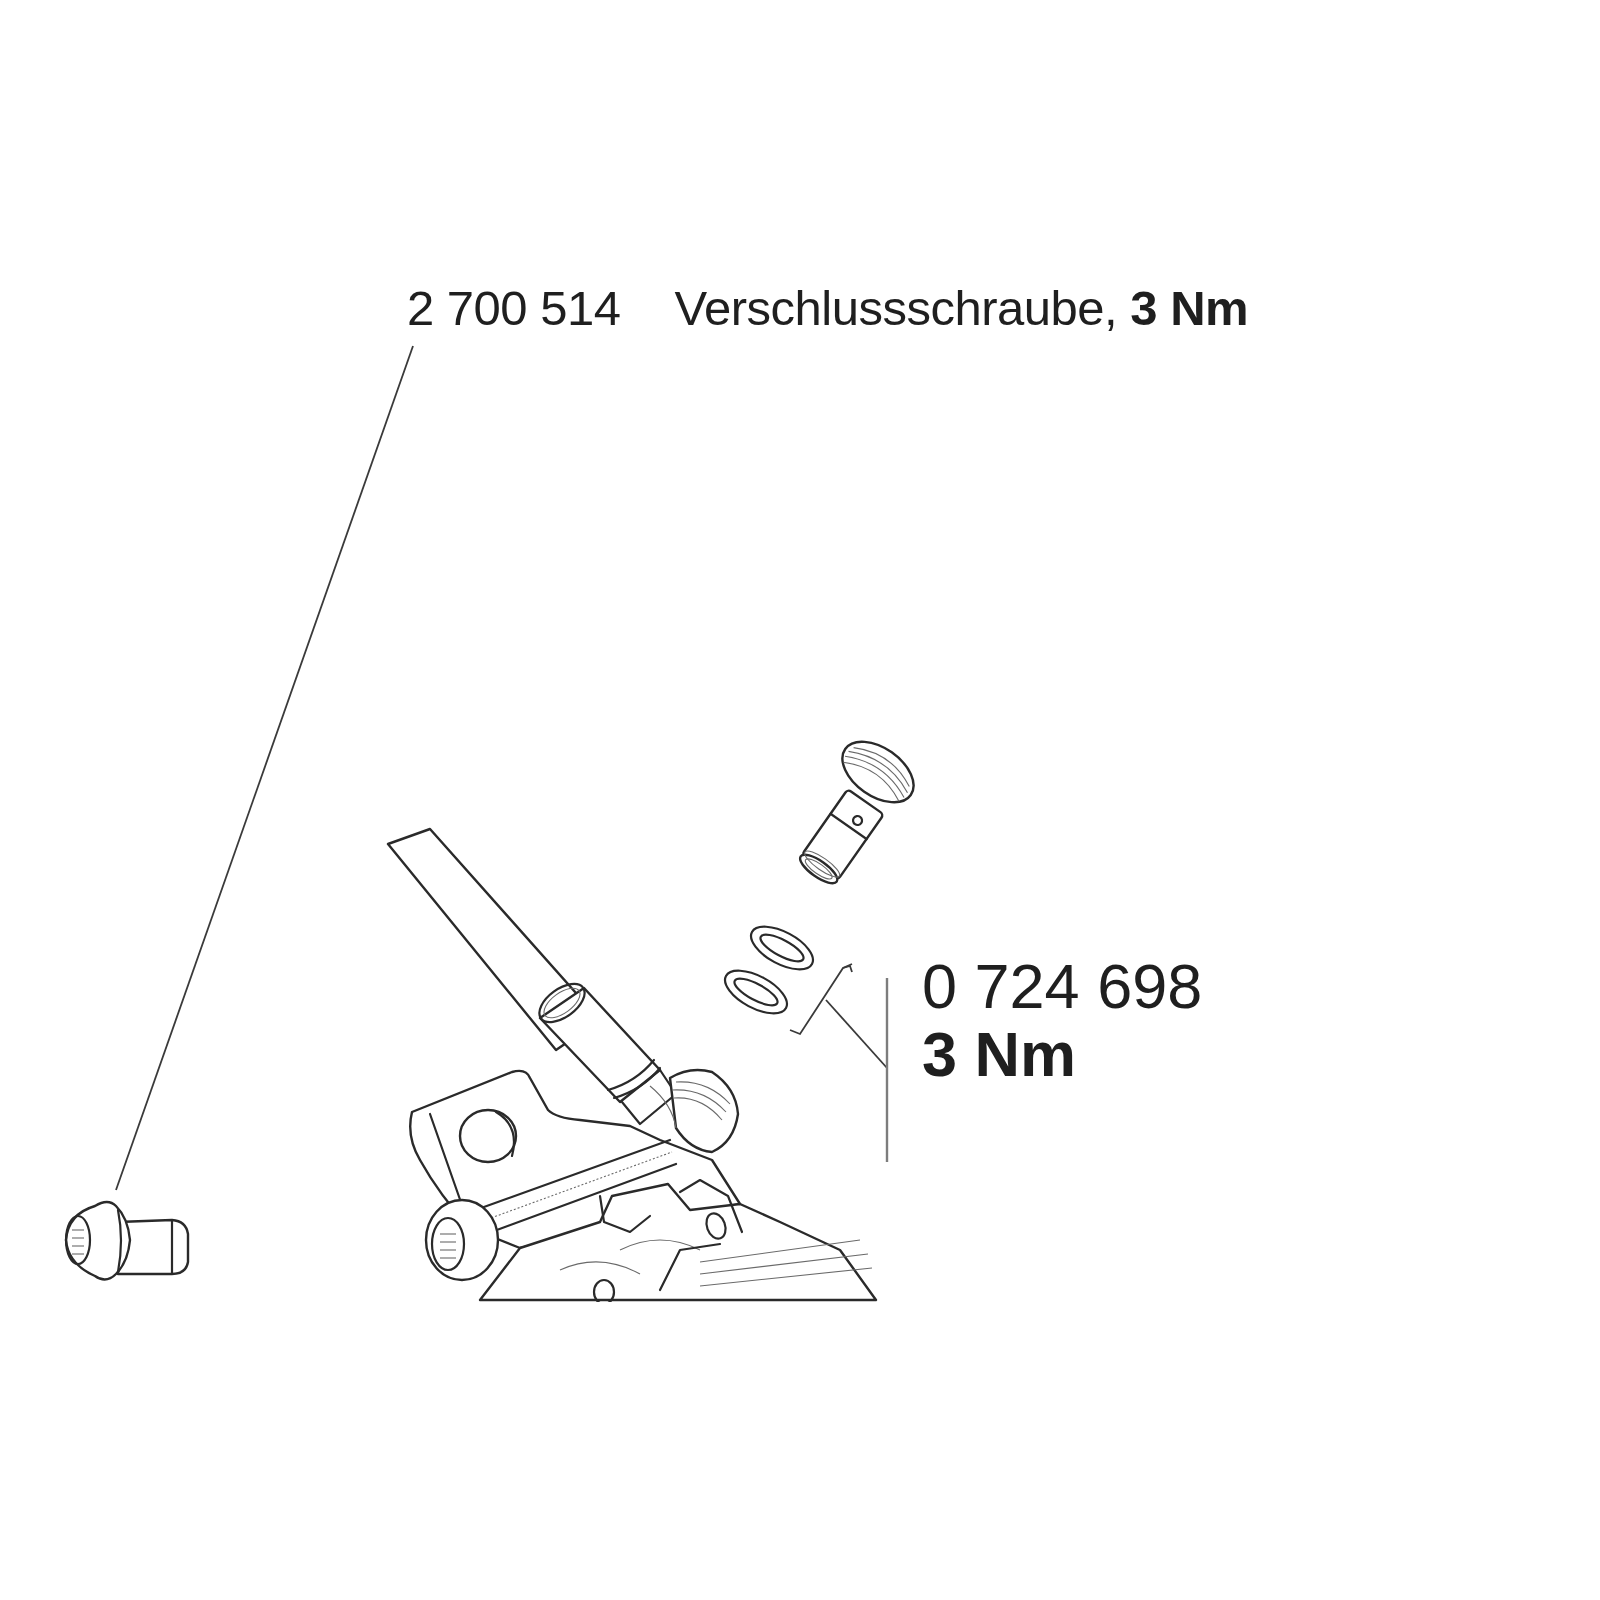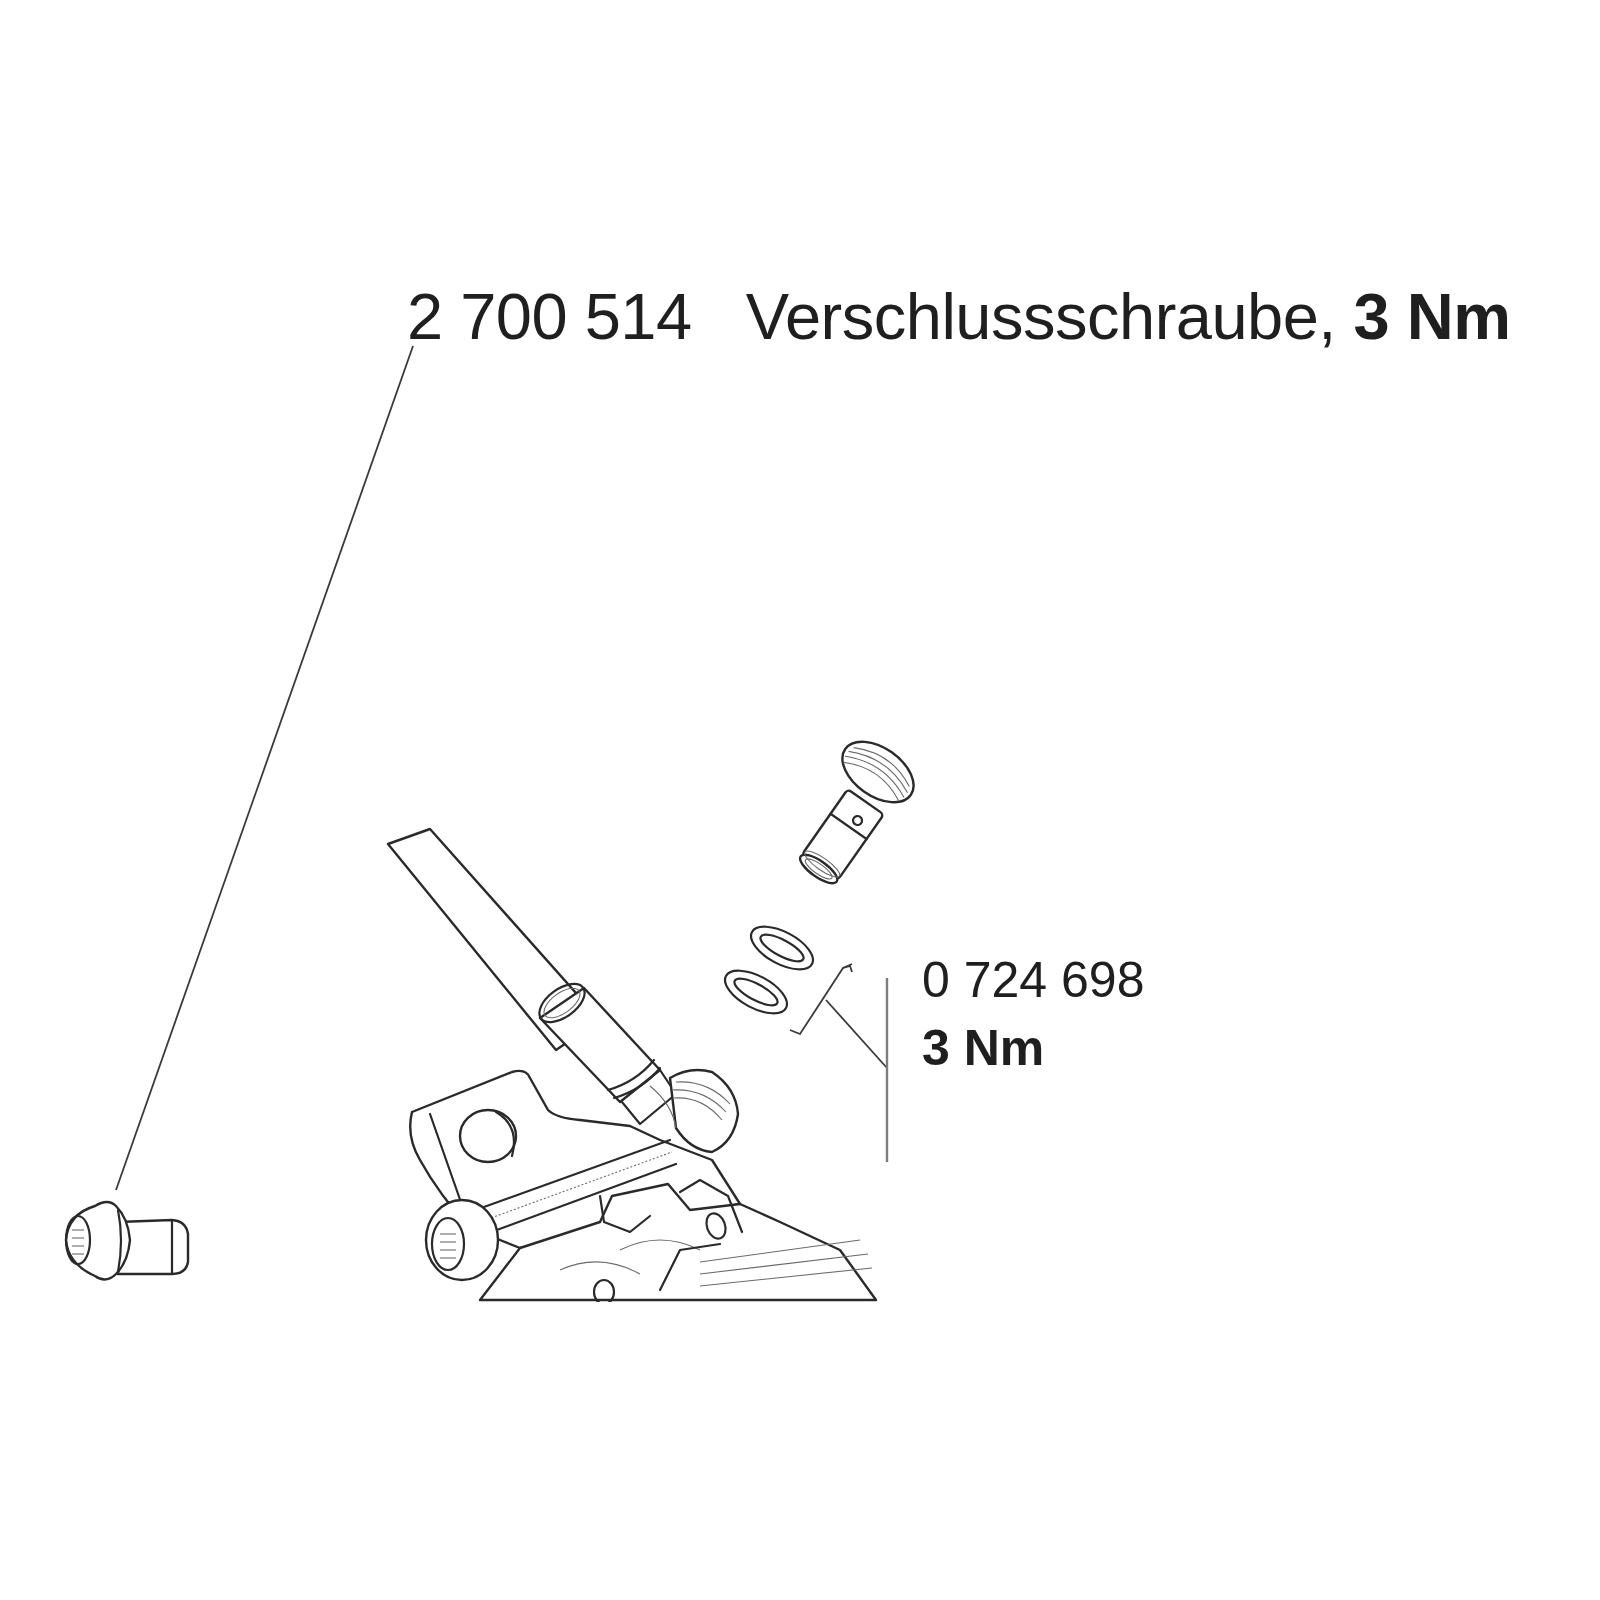--- a/index.html
+++ b/index.html
@@ -25,29 +25,29 @@
       white-space: nowrap;
       line-height: 1;
       color: #1f1f1f;
     }
     .label .num { font-weight: normal; }
     .label .bold { font-weight: bold; }
 
     #label-top {
       left: 407px;
       top: 284px;
-      font-size: 65px;
+      font-size: 49px;
       letter-spacing: -0.5px;
     }
     #label-top .num { margin-right: 54px; }
 
     #label-right {
       left: 922px;
       top: 955px;
-      font-size: 50px;
+      font-size: 63px;
     }
     #label-right .line {
       display: block;
       height: 68px;
     }
 
     svg .ln { stroke: #2a2a2a; fill: none; stroke-width: 2.2; stroke-linecap: round; stroke-linejoin: round; }
     svg .lnf { stroke: #2a2a2a; fill: #ffffff; stroke-width: 2.4; stroke-linecap: round; stroke-linejoin: round; }
     svg .thin { stroke: #6a6a6a; fill: none; stroke-width: 1.1; }
     svg .leader { stroke: #3a3a3a; fill: none; stroke-width: 1.8; }

